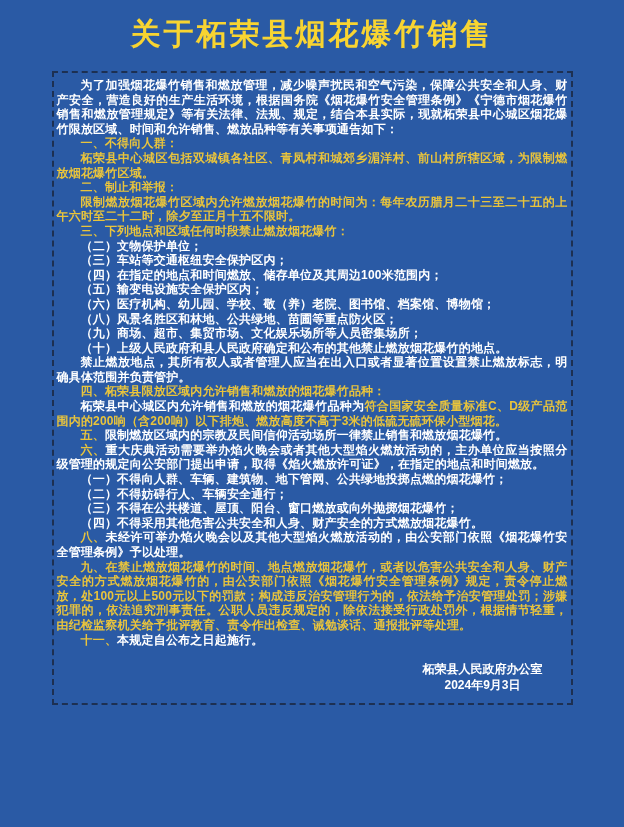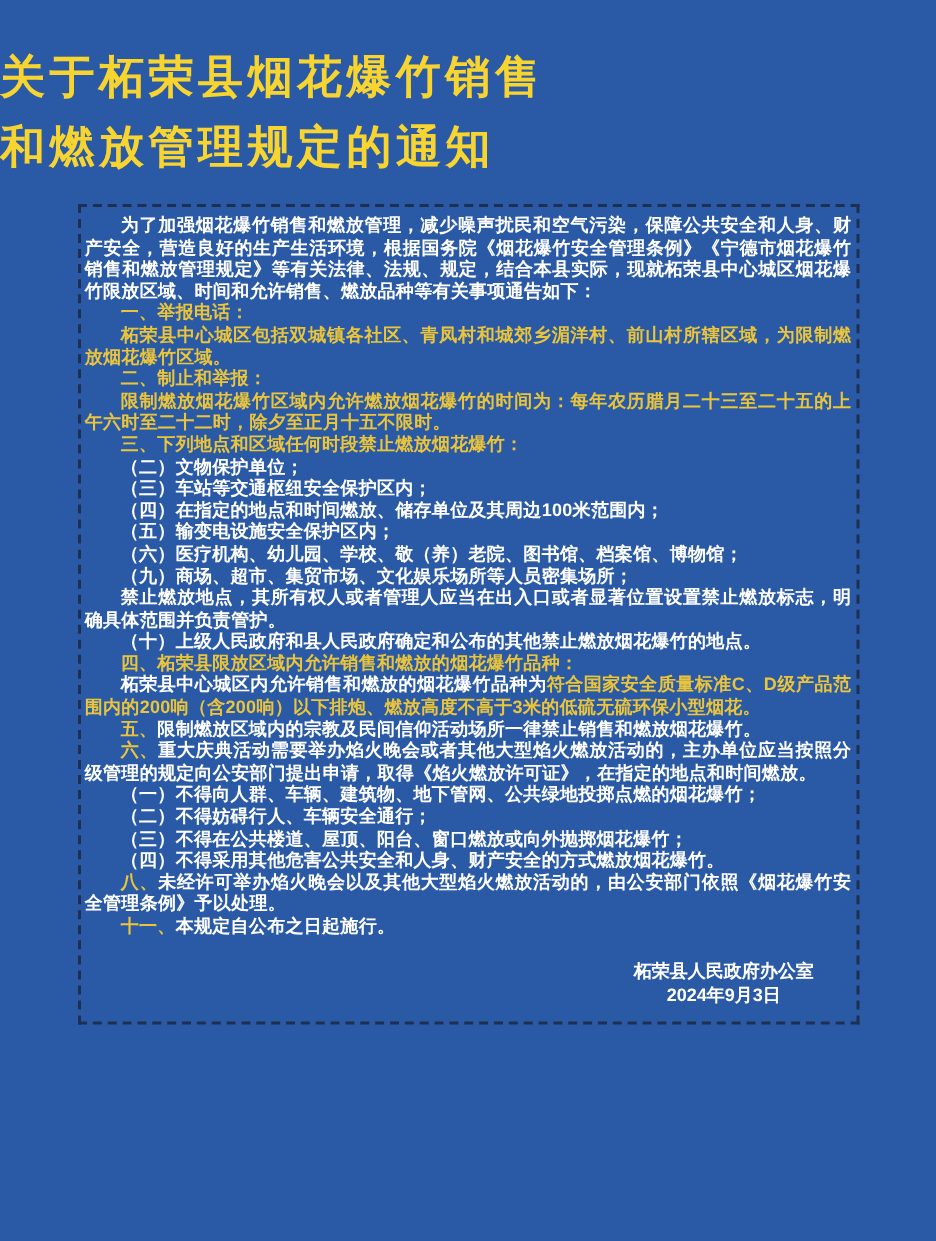--- a/index.html
+++ b/index.html
@@ -10,21 +10,22 @@
     font-family: "Liberation Sans", "DejaVu Sans", sans-serif;
     overflow: hidden;
   }
   .page {
     width: 624px;
     height: 827px;
     box-sizing: border-box;
   }
   .title {
     margin: 0;
-    padding-top: 28px;
+    padding-top: 10px;
+    text-align: center;
     color: var(--title, #f8d431);
     font-size: 30px;
     line-height: 47px;
     font-weight: bold;
     letter-spacing: 3px;
   }
   .title .tline { display: block; }
   .content-box {
     box-sizing: border-box;
     width: 521px;
@@ -53,48 +54,49 @@
     font-weight: bold;
     color: var(--white, #ffffff);
   }
 </style>
 </head>
 <body>
 
 <div class="page">
   <h1 class="title">
     <span class="tline">关于柘荣县烟花爆竹销售</span>
-    <span class="tline">和燃放管理规定的通知</span>
   </h1>
 
   <div class="content-box">
     <div>
         <p class="para"><span class="seg-white">为了加强烟花爆竹销售和燃放管理，减少噪声扰民和空气污染，保障公共安全和人身、财产安全，营造良好的生产生活环境，根据国务院《烟花爆竹安全管理条例》《宁德市烟花爆竹销售和燃放管理规定》等有关法律、法规、规定，结合本县实际，现就柘荣县中心城区烟花爆竹限放区域、时间和允许销售、燃放品种等有关事项通告如下：</span></p>
-        <p class="para"><span class="seg-yellow">一、举报电话：</span></p>
+        <p class="para"><span class="seg-yellow">一、不得向人群：</span></p>
         <p class="para"><span class="seg-yellow">柘荣县中心城区包括双城镇各社区、青凤村和城郊乡湄洋村、前山村所辖区域，为限制燃放烟花爆竹区域。</span></p>
         <p class="para"><span class="seg-yellow">二、制止和举报：</span></p>
         <p class="para"><span class="seg-yellow">限制燃放烟花爆竹区域内允许燃放烟花爆竹的时间为：每年农历腊月二十三至二十五的上午六时至二十二时，除夕至正月十五不限时。</span></p>
         <p class="para"><span class="seg-yellow">三、下列地点和区域任何时段禁止燃放烟花爆竹：</span></p>
         <p class="para"><span class="seg-white">（二）文物保护单位；</span></p>
         <p class="para"><span class="seg-white">（三）车站等交通枢纽安全保护区内；</span></p>
         <p class="para"><span class="seg-white">（四）在指定的地点和时间燃放、储存单位及其周边100米范围内；</span></p>
         <p class="para"><span class="seg-white">（五）输变电设施安全保护区内；</span></p>
         <p class="para"><span class="seg-white">（六）医疗机构、幼儿园、学校、敬（养）老院、图书馆、档案馆、博物馆；</span></p>
+        <p class="para"><span class="seg-white">（八）风景名胜区和林地、公共绿地、苗圃等重点防火区；</span></p>
         <p class="para"><span class="seg-white">（九）商场、超市、集贸市场、文化娱乐场所等人员密集场所；</span></p>
+        <p class="para"><span class="seg-white">（十）上级人民政府和县人民政府确定和公布的其他禁止燃放烟花爆竹的地点。</span></p>
         <p class="para"><span class="seg-white">禁止燃放地点，其所有权人或者管理人应当在出入口或者显著位置设置禁止燃放标志，明确具体范围并负责管护。</span></p>
-        <p class="para"><span class="seg-white">（十）上级人民政府和县人民政府确定和公布的其他禁止燃放烟花爆竹的地点。</span></p>
         <p class="para"><span class="seg-yellow">四、柘荣县限放区域内允许销售和燃放的烟花爆竹品种：</span></p>
         <p class="para"><span class="seg-white">柘荣县中心城区内允许销售和燃放的烟花爆竹品种为</span><span class="seg-yellow">符合国家安全质量标准C、D级产品范围内的200响（含200响）以下排炮、燃放高度不高于3米的低硫无硫环保小型烟花。</span></p>
         <p class="para"><span class="seg-yellow">五、</span><span class="seg-white">限制燃放区域内的宗教及民间信仰活动场所一律禁止销售和燃放烟花爆竹。</span></p>
         <p class="para"><span class="seg-yellow">六、</span><span class="seg-white">重大庆典活动需要举办焰火晚会或者其他大型焰火燃放活动的，主办单位应当按照分级管理的规定向公安部门提出申请，取得《焰火燃放许可证》，在指定的地点和时间燃放。</span></p>
         <p class="para"><span class="seg-white">（一）不得向人群、车辆、建筑物、地下管网、公共绿地投掷点燃的烟花爆竹；</span></p>
         <p class="para"><span class="seg-white">（二）不得妨碍行人、车辆安全通行；</span></p>
         <p class="para"><span class="seg-white">（三）不得在公共楼道、屋顶、阳台、窗口燃放或向外抛掷烟花爆竹；</span></p>
         <p class="para"><span class="seg-white">（四）不得采用其他危害公共安全和人身、财产安全的方式燃放烟花爆竹。</span></p>
         <p class="para"><span class="seg-yellow">八、</span><span class="seg-white">未经许可举办焰火晚会以及其他大型焰火燃放活动的，由公安部门依照《烟花爆竹安全管理条例》予以处理。</span></p>
+        <p class="para"><span class="seg-yellow">九、在禁止燃放烟花爆竹的时间、地点燃放烟花爆竹，或者以危害公共安全和人身、财产安全的方式燃放烟花爆竹的，由公安部门依照《烟花爆竹安全管理条例》规定，责令停止燃放，处100元以上500元以下的罚款；构成违反治安管理行为的，依法给予治安管理处罚；涉嫌犯罪的，依法追究刑事责任。公职人员违反规定的，除依法接受行政处罚外，根据情节轻重，由纪检监察机关给予批评教育、责令作出检查、诫勉谈话、通报批评等处理。</span></p>
         <p class="para"><span class="seg-yellow">十一、</span><span class="seg-white">本规定自公布之日起施行。</span></p>
       </div>
     <div class="signature">
       <div>柘荣县人民政府办公室</div>
       <div>2024年9月3日</div>
     </div>
   </div>
 </div>
 
 </body></html>

